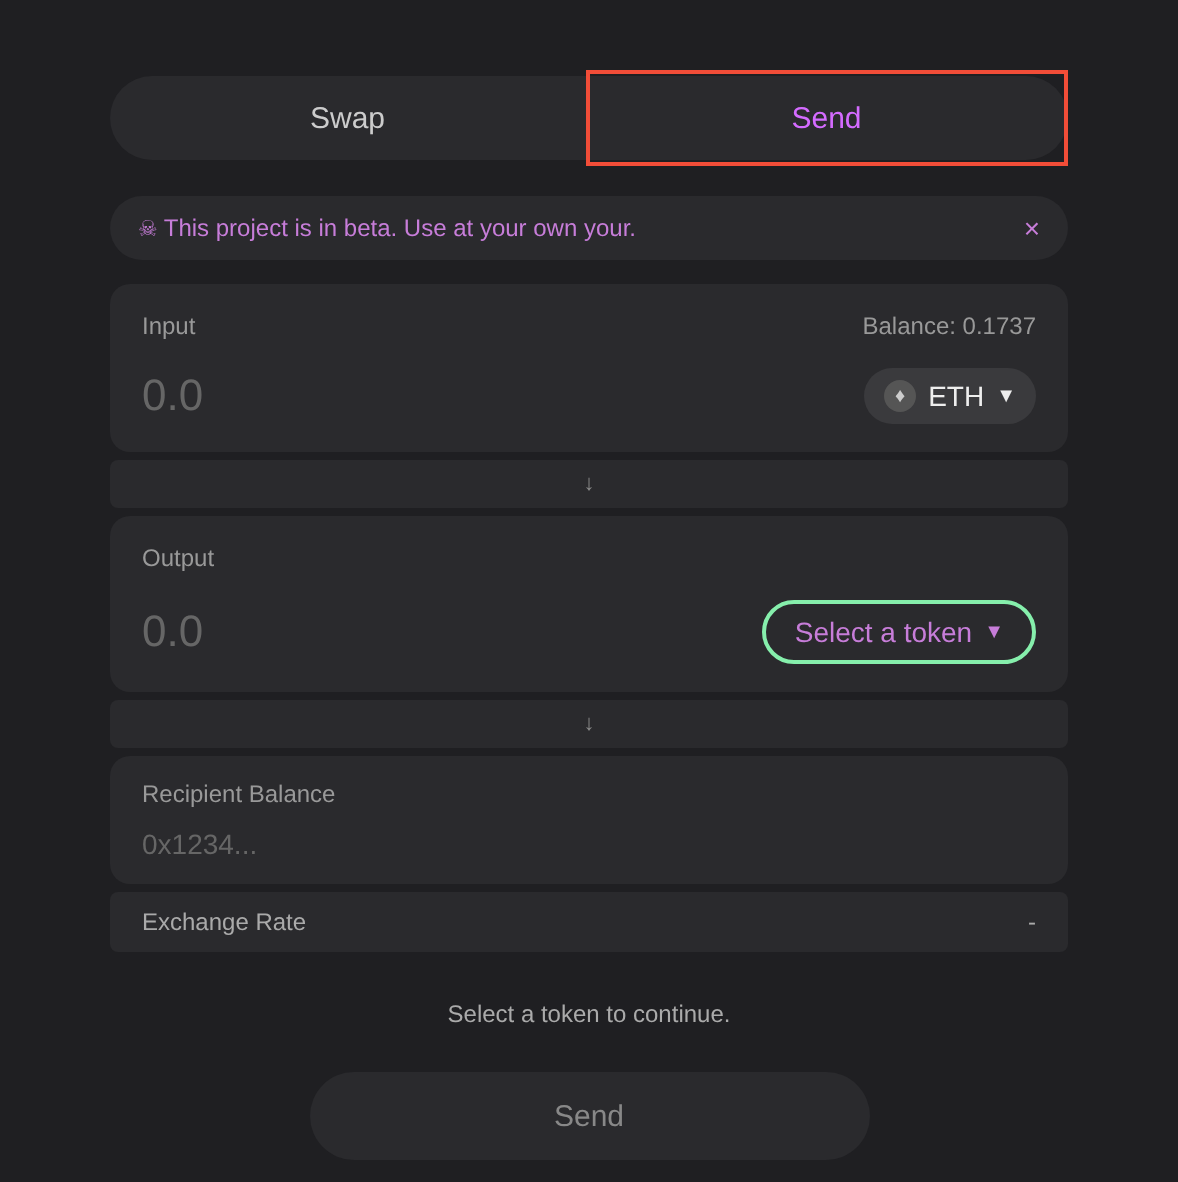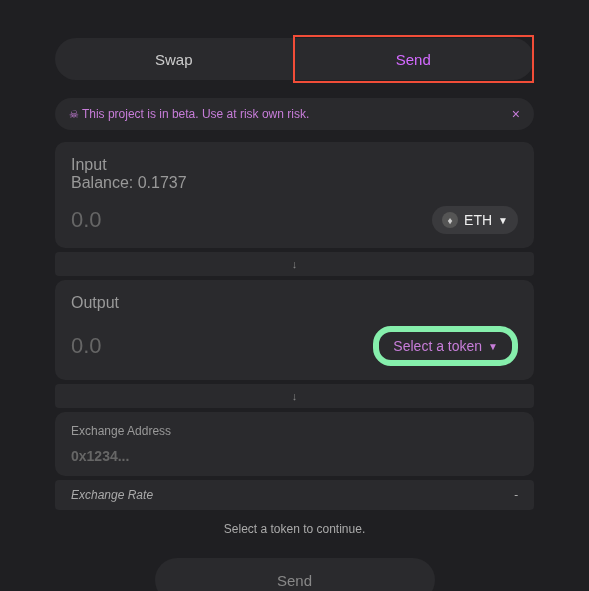--- a/index.html
+++ b/index.html
@@ -58,24 +58,23 @@
     }
     .card {
       margin: 0 55px 4px;
       background: #2a2a2d;
       border-radius: 10px;
       padding: 14px 16px 14px;
     }
     .card-header {
       display: flex;
       justify-content: space-between;
-      font-size: 16px;
+      font-size: 12px;
       color: #999;
       margin-bottom: 14px;
-      flex-direction: column;
     }
     .card-body {
       display: flex;
       align-items: center;
       justify-content: space-between;
       text-align: right;
     }
     .amount {
       font-size: 22px;
       color: #666;
@@ -86,21 +85,21 @@
       gap: 6px;
       background: #3a3a3d;
       padding: 6px 10px;
       border-radius: 18px;
       font-size: 14px;
       color: #eee;
       cursor: pointer;
     }
     .token-pill.outline {
       background: transparent;
-      border: 6px solid #86efac;
+      border: 2px solid #86efac;
       color: #c77dd9;
       padding: 6px 14px;
     }
     .eth-circle {
       width: 16px;
       height: 16px;
       border-radius: 50%;
       background: #555;
       display: flex;
       align-items: center;
@@ -127,38 +126,36 @@
       padding: 12px 16px;
     }
     .recipient-card .label {
       font-size: 12px;
       color: #999;
       margin-bottom: 10px;
     }
     .recipient-card .placeholder {
       font-size: 14px;
       color: #666;
-      font-weight: bold;
     }
     .rate-row {
       margin: 0 55px;
       background: #2a2a2d;
       border-radius: 4px;
       padding: 8px 16px;
       display: flex;
       justify-content: space-between;
       font-size: 12px;
       color: #aaa;
-      font-style: italic;
     }
     .hint {
       text-align: center;
       font-size: 12px;
       color: #aaa;
-      margin: 12px 0 22px;
+      margin: 24px 0 22px;
     }
     .send-btn {
       display: block;
       margin: 0 auto;
       width: 280px;
       height: 44px;
       background: #2a2a2d;
       border: none;
       border-radius: 22px;
       color: #888;
@@ -169,21 +166,21 @@
 </head>
 <body>
 
 <div class="tabs">
   <div class="tab">Swap</div>
   <div class="tab active">Send</div>
 </div>
 
 <div class="beta-banner">
   <span class="skull">☠</span>
-  <span>This project is in beta. Use at risk own risk.</span>
+  <span>This project is in beta. Use at your own your.</span>
   <span class="close">×</span>
 </div>
 
 <div class="card">
   <div class="card-header">
     <span>Input</span>
     <span>Balance: 0.1737</span>
   </div>
   <div class="card-body">
     <span class="amount">0.0</span>
@@ -206,21 +203,21 @@
     <div class="token-pill outline">
       <span>Select a token</span>
       <span class="chevron">▼</span>
     </div>
   </div>
 </div>
 
 <div class="arrow-divider">↓</div>
 
 <div class="recipient-card">
-  <div class="label">Exchange Address</div>
+  <div class="label">Recipient Balance</div>
   <div class="placeholder">0x1234...</div>
 </div>
 
 <div class="rate-row">
   <span>Exchange Rate</span>
   <span>-</span>
 </div>
 
 <div class="hint">Select a token to continue.</div>
 

